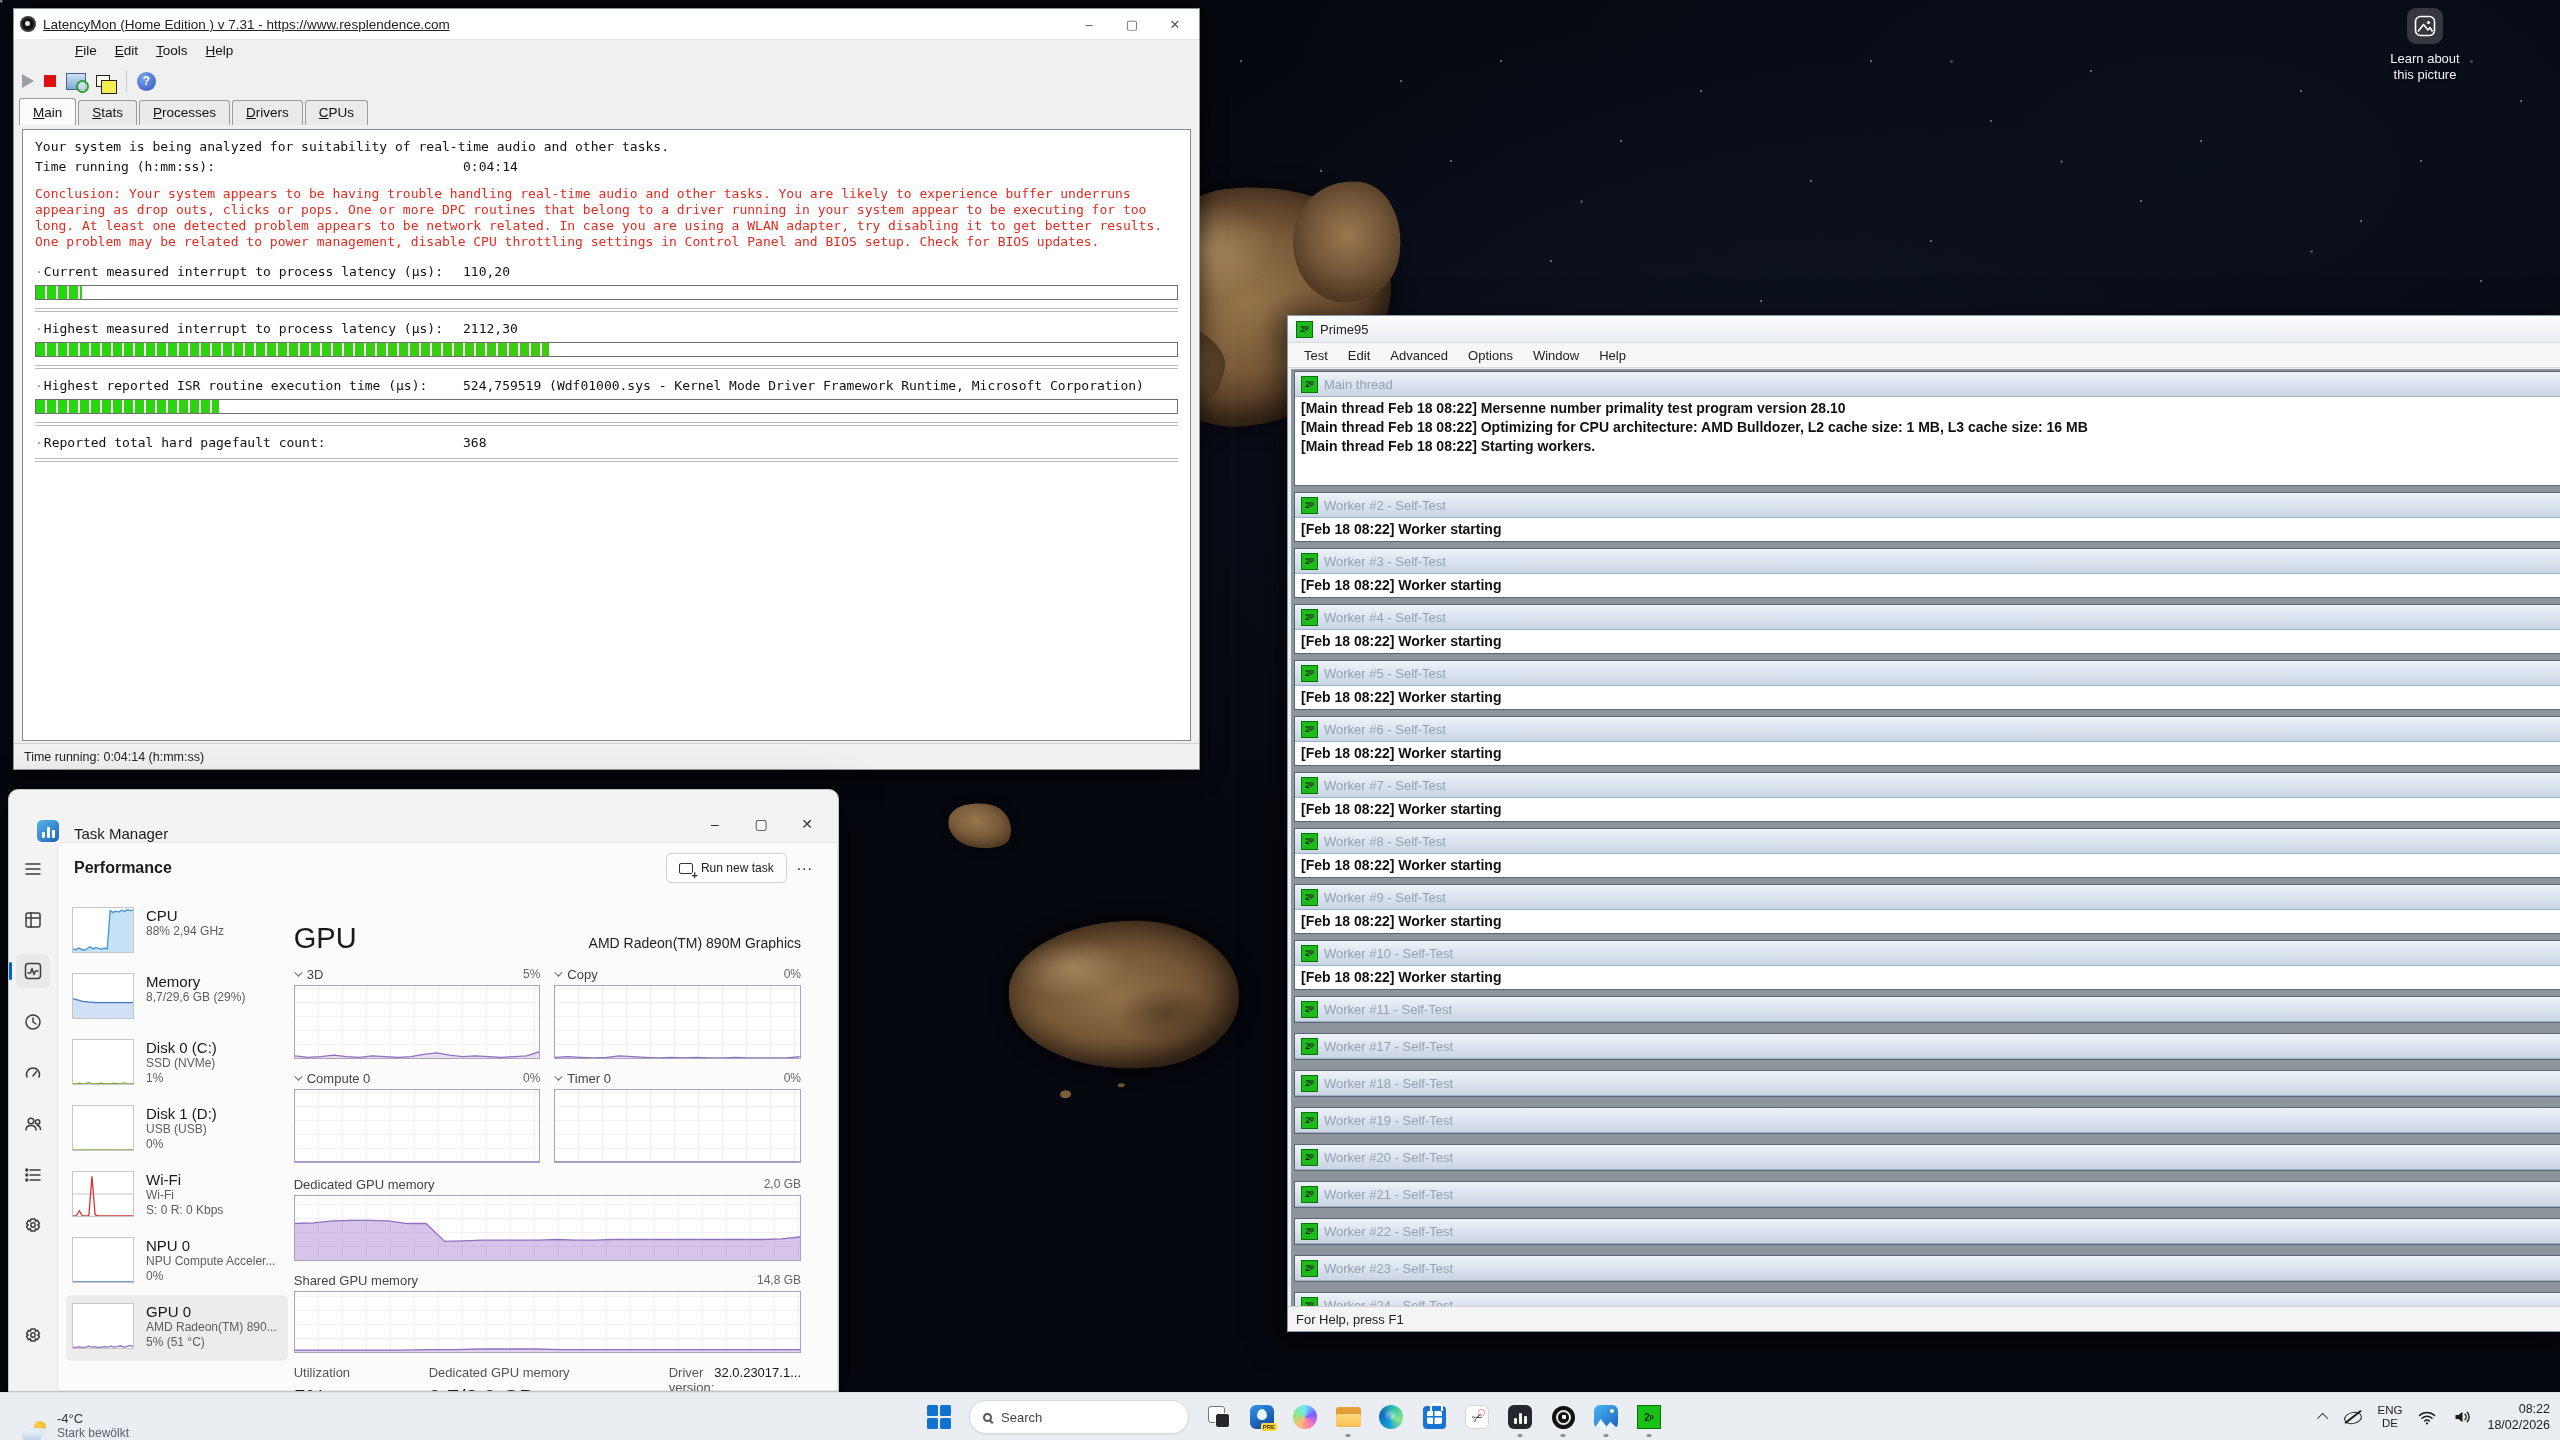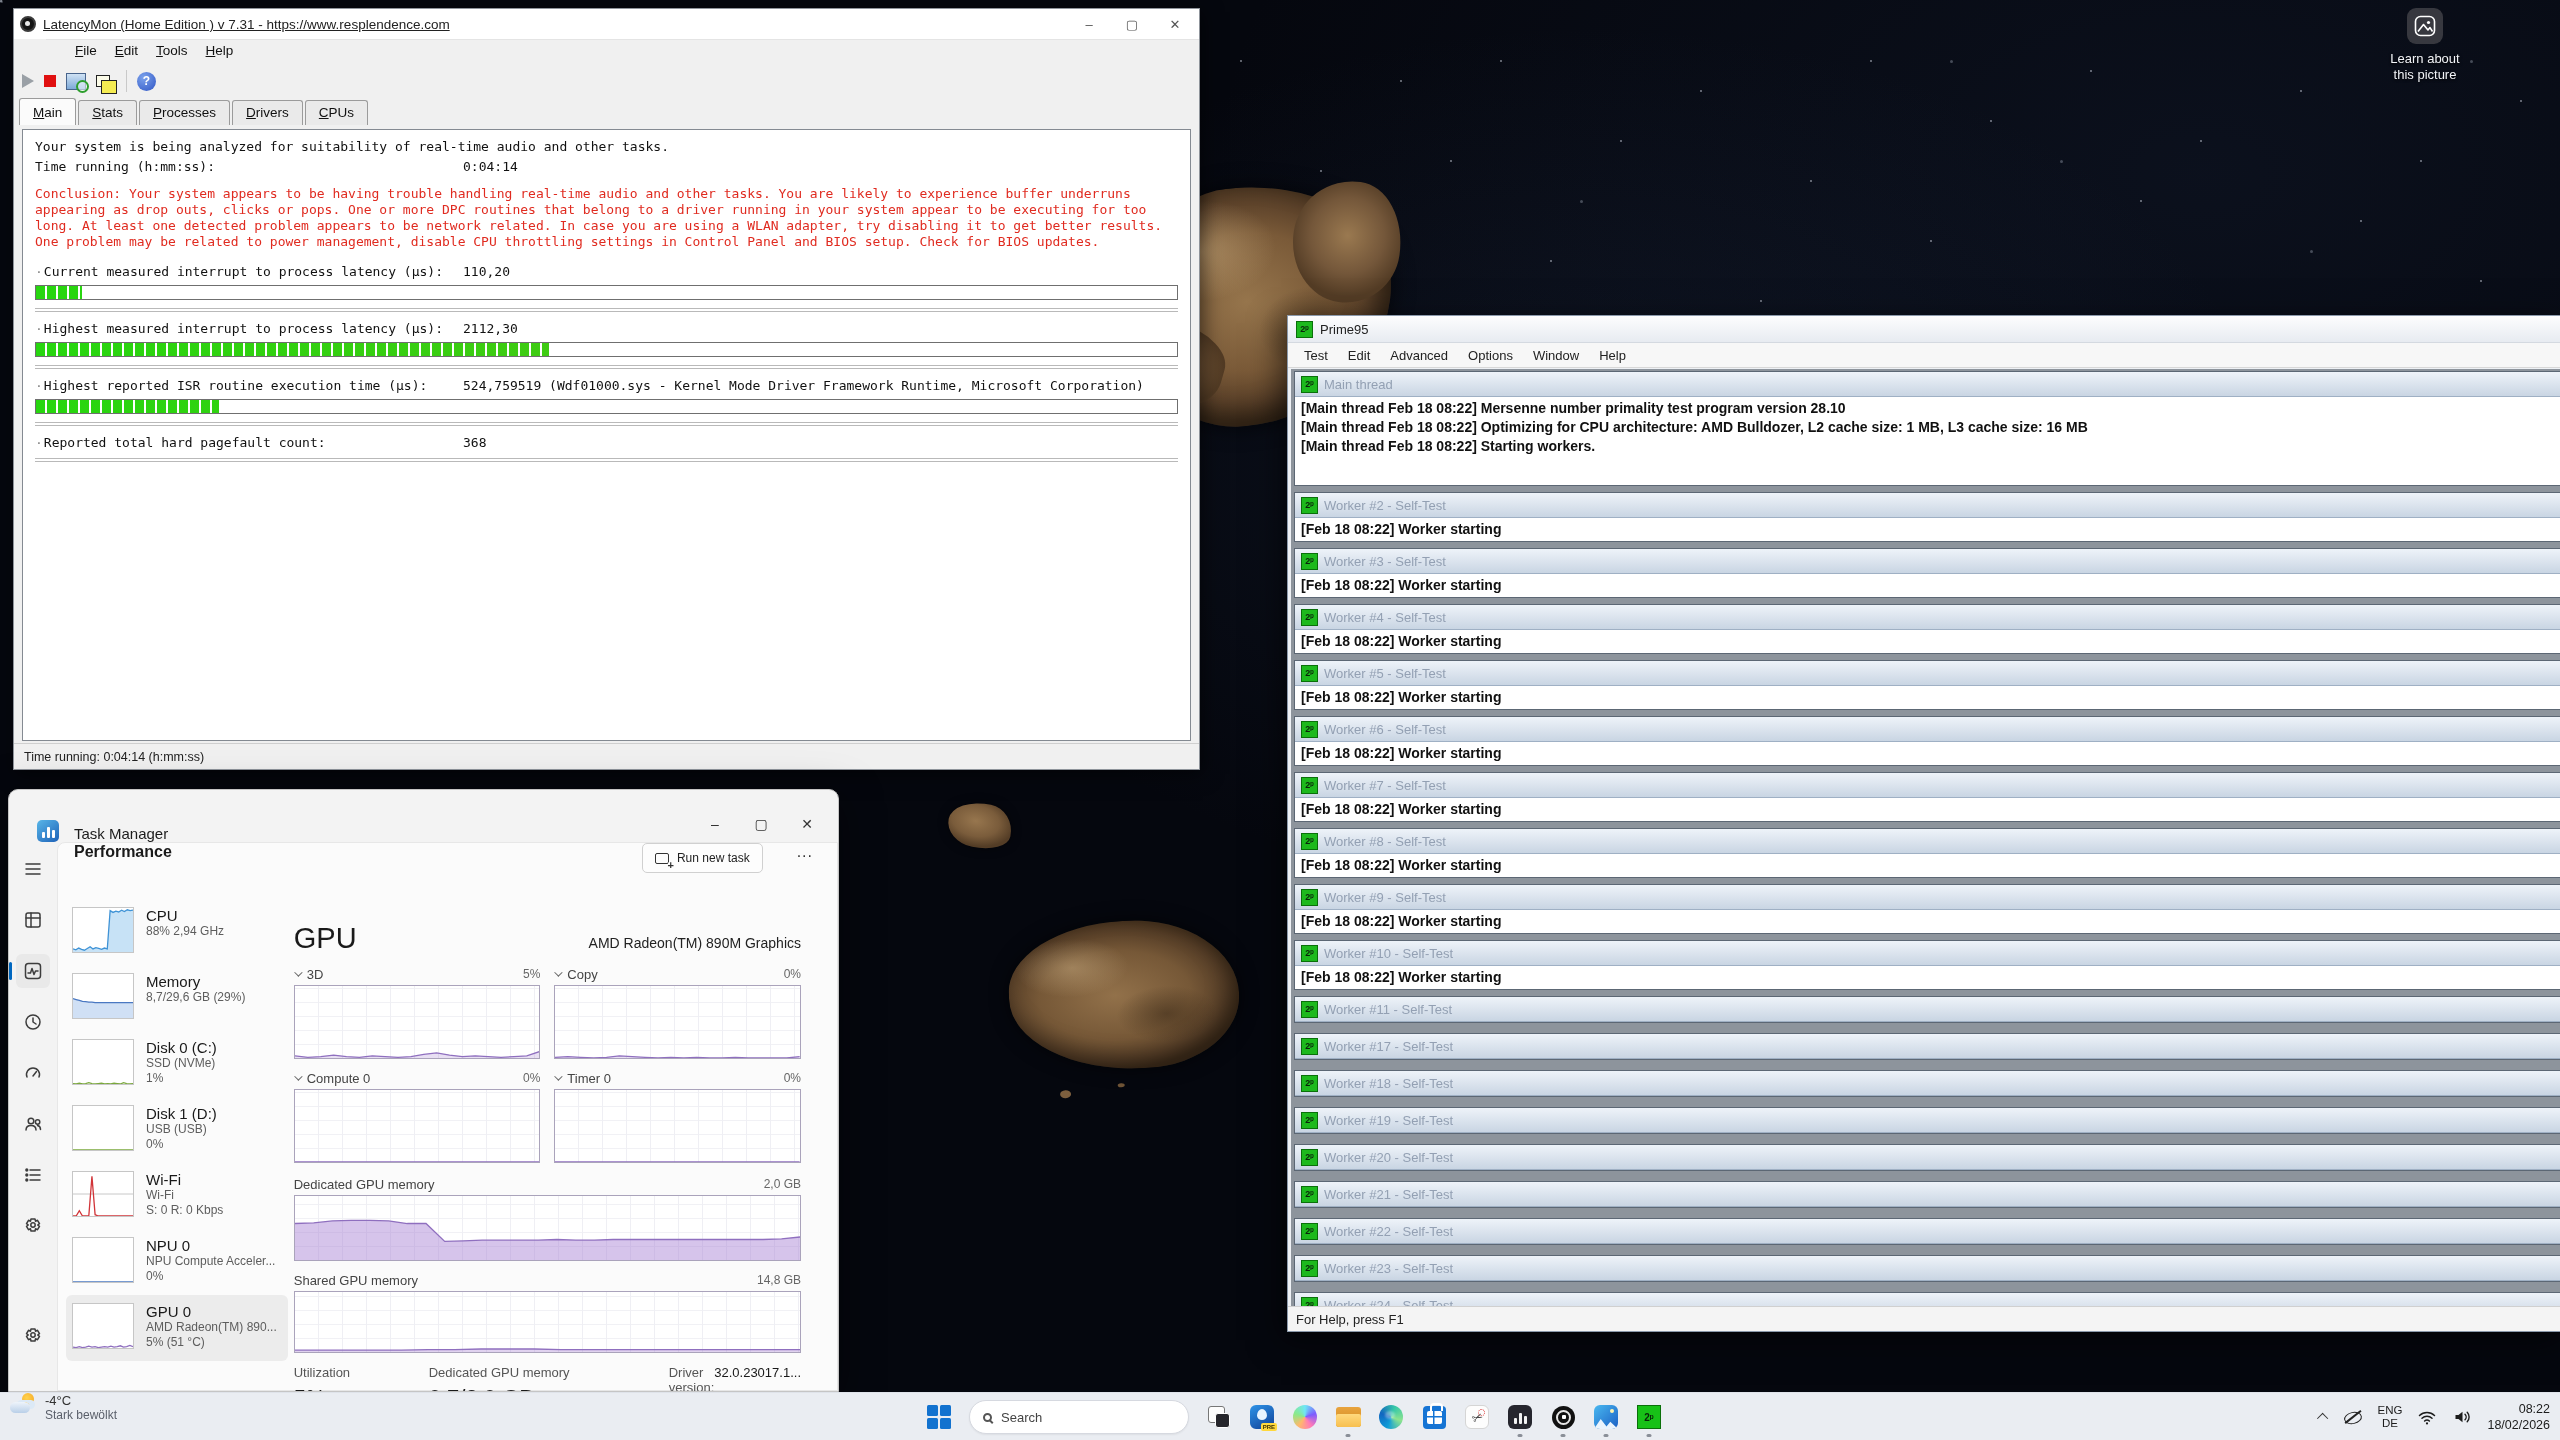--- a/index.html
+++ b/index.html
@@ -130,21 +130,21 @@
   .tm-ctrls { display:flex; margin-right:8px; }
   .tm-ctrls .wbtn { width:46px; height:36px; font-size:14px; color:#333; }
   .tm-body { position:absolute; left:0; right:0; top:52px; bottom:0; display:flex; }
   .tm-rail { width:48px; display:flex; flex-direction:column; align-items:center; padding-top:10px; gap:17px; position:relative; }
   .tm-railitem { width:34px; height:34px; display:grid; place-items:center; border-radius:6px; position:relative; }
   .tm-railitem.sel { background:#e9e9e9; }
   .tm-railitem.sel::before { content:""; position:absolute; left:-7px; top:8px; width:3px; height:18px; border-radius:2px; background:#0067c0; }
   .tm-railitem svg { stroke:#3d3d3d; fill:none; stroke-width:1.5; stroke-linecap:round; stroke-linejoin:round; }
   .tm-gear { position:absolute; bottom:38px; }
   .tm-main { flex:1; background:#fbfbfb; border:1px solid #e7e7e7; border-radius:8px 0 0 0; position:relative; }
-  .tm-header { height:50px; display:flex; align-items:flex-start; padding:0 16px; gap:26px; }
+  .tm-header { height:50px; display:flex; align-items:center; padding:0 16px; gap:2px; }
   .tm-header h1 { font-size:16px; font-weight:700; color:#1a1a1a; flex:1; }
   .tm-runbtn { display:flex; align-items:center; gap:8px; border:1px solid #d0d0d0; background:#fdfdfd; border-radius:5px; padding:7px 12px; font-size:12px; color:#222; }
   .tm-runicon { width:14px; height:11px; border:1.5px solid #333; border-radius:2px; position:relative; }
   .tm-runicon::after { content:"+"; position:absolute; right:-6px; bottom:-7px; font-size:11px; font-weight:700; background:#fdfdfd; border-radius:50%; line-height:9px; color:#333; }
   .tm-more { font-size:16px; letter-spacing:1px; color:#333; padding:0 8px 6px; }
   .tm-content { position:absolute; left:0; right:0; top:50px; bottom:0; display:flex; }
   .tm-list { width:238px; padding:6px 2px 0 8px; }
   .tm-item { display:flex; gap:12px; padding:8px 6px; border-radius:6px; height:66px; align-items:flex-start; }
   .tm-item.tm-sel { background:#ececec; }
   .tm-thumb { width:62px; height:46px; border:1px solid #c6c6c6; background:#fff; position:relative; flex:0 0 auto; overflow:hidden; }
@@ -170,21 +170,21 @@
   .tm-memlabel .grow { flex:1; }
   .tm-stats { display:grid; grid-template-columns:125px 230px 1fr; margin-top:12px; column-gap:10px; }
   .tm-statlabel { font-size:13px; color:#555; }
   .tm-statvalue { font-size:22px; color:#191919; margin-top:5px; }
   .tm-kvgrid { display:grid; grid-template-columns:1fr auto; font-size:13px; row-gap:6px; color:#555; }
   .tm-kvgrid .v { color:#191919; text-align:right; }
 
   
   .taskbar { position:absolute; left:0; right:0; bottom:0; height:48px; background:rgba(242,245,250,.97);
     border-top:1px solid #dfe3ea; z-index:10; }
-  .tb-weather { position:absolute; left:10px; top:0; height:48px; display:flex; align-items:flex-start; gap:9px; }
+  .tb-weather { position:absolute; left:22px; top:0; height:48px; display:flex; align-items:flex-end; gap:9px; }
   .tb-wicon { width:26px; height:20px; position:relative; }
   .tb-wicon::before { content:""; position:absolute; right:2px; top:0; width:12px; height:12px; border-radius:50%; background:radial-gradient(circle at 40% 40%, #ffd24d, #f5a623); }
   .tb-wicon::after { content:""; position:absolute; left:0; bottom:0; width:20px; height:11px; border-radius:8px; background:linear-gradient(#eef4fb,#b9cfe8); box-shadow:6px -3px 0 -1px #dce9f6; }
   .tb-wtemp { font-size:13px; color:#333; line-height:15px; }
   .tb-wdesc { font-size:12px; color:#5a5f6a; line-height:15px; }
   .tb-center { position:absolute; left:926px; top:0; height:48px; display:flex; align-items:center; gap:17px; }
   .tb-start { width:24px; height:24px; display:grid; grid-template-columns:11px 11px; grid-template-rows:11px 11px; gap:2px; }
   .tb-start i { background:#1272cf; border-radius:1.5px; }
   .tb-search { width:220px; height:34px; background:#fff; border:1px solid #d6d9e0; border-radius:17px; display:flex; align-items:center; gap:9px; padding-left:13px; box-shadow:0 1px 2px rgba(0,0,0,.06); }
   .tb-mag { width:9px; height:9px; border:2px solid #555; border-radius:50%; position:relative; flex:0 0 auto; }

